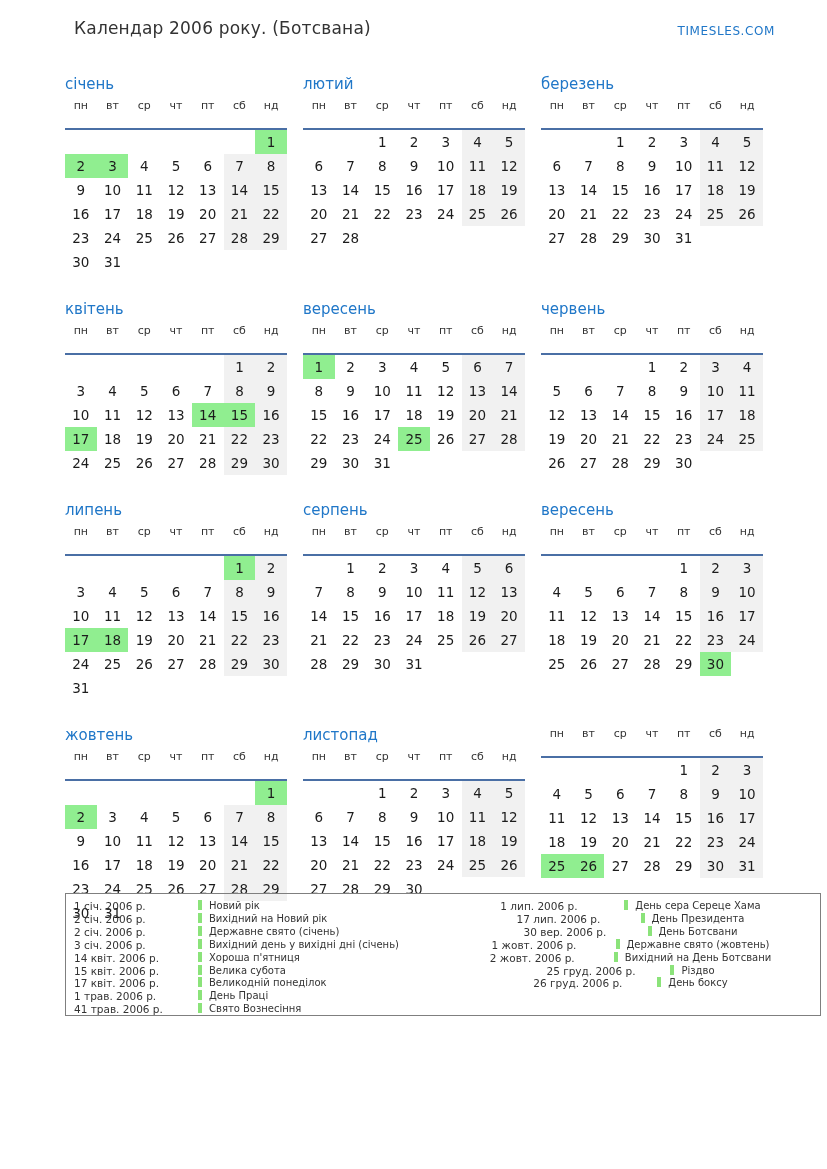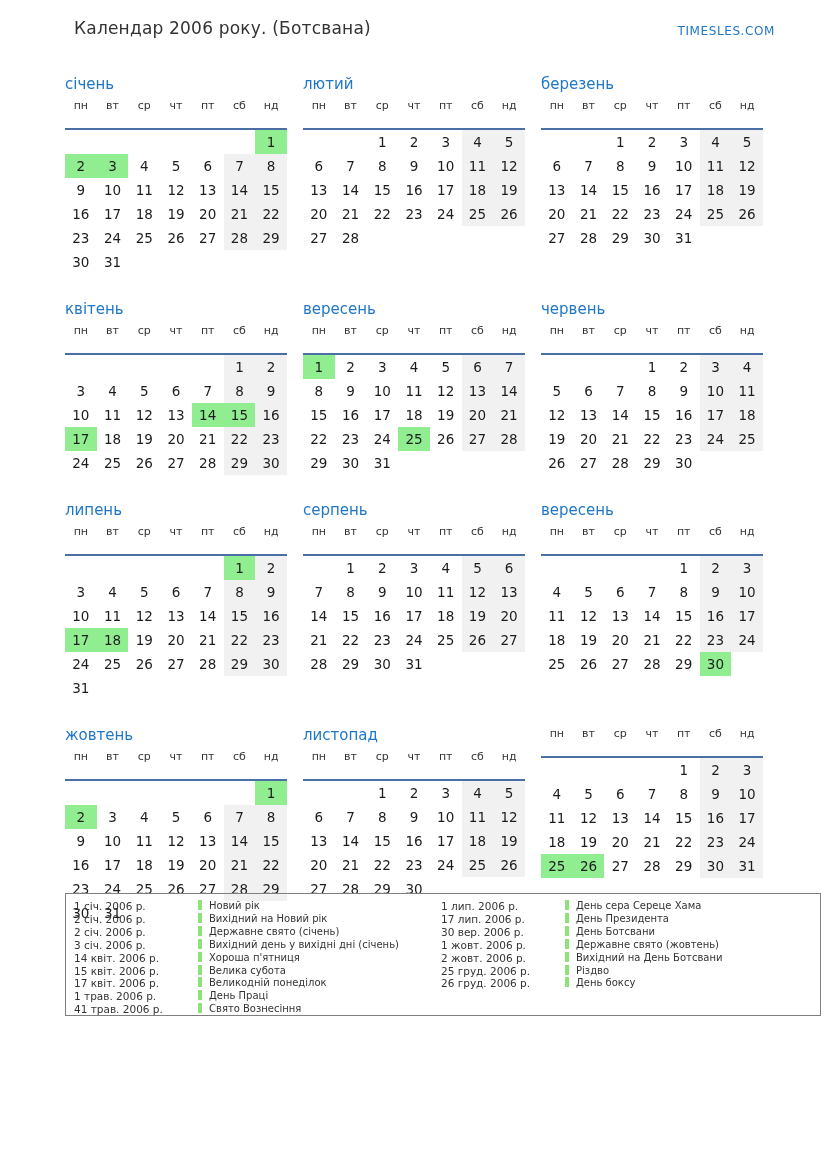--- a/index.html
+++ b/index.html
@@ -50,21 +50,21 @@
     font-size:13.5px;color:var(--day-text);
   }
   .cell.weekend{background:var(--weekend-gray);}
   .cell.holiday{background:var(--holiday-green);}
   .legend{
     position:absolute;left:65px;top:893px;width:756px;height:123px;
     border:1px solid #7f7f7f;display:flex;padding:6px 0 0 8px;
   }
   .legend-col{display:flex;flex-direction:column;}
   .legend-col.left{width:367px;}
-  .legend-col.right{flex:1;}
+  .legend-col.right{flex:1;align-items:center;}
   .legend-row{display:grid;grid-template-columns:124px auto;line-height:12.9px;}
   .legend-date{font-size:10.5px;color:#333;}
   .legend-name{font-size:10px;color:#333;}
   .bar{
     display:inline-block;width:4px;height:10px;background:var(--legend-bar-green);
     margin-right:7px;vertical-align:-1px;
   }
 </style>
 </head>
 <body>

